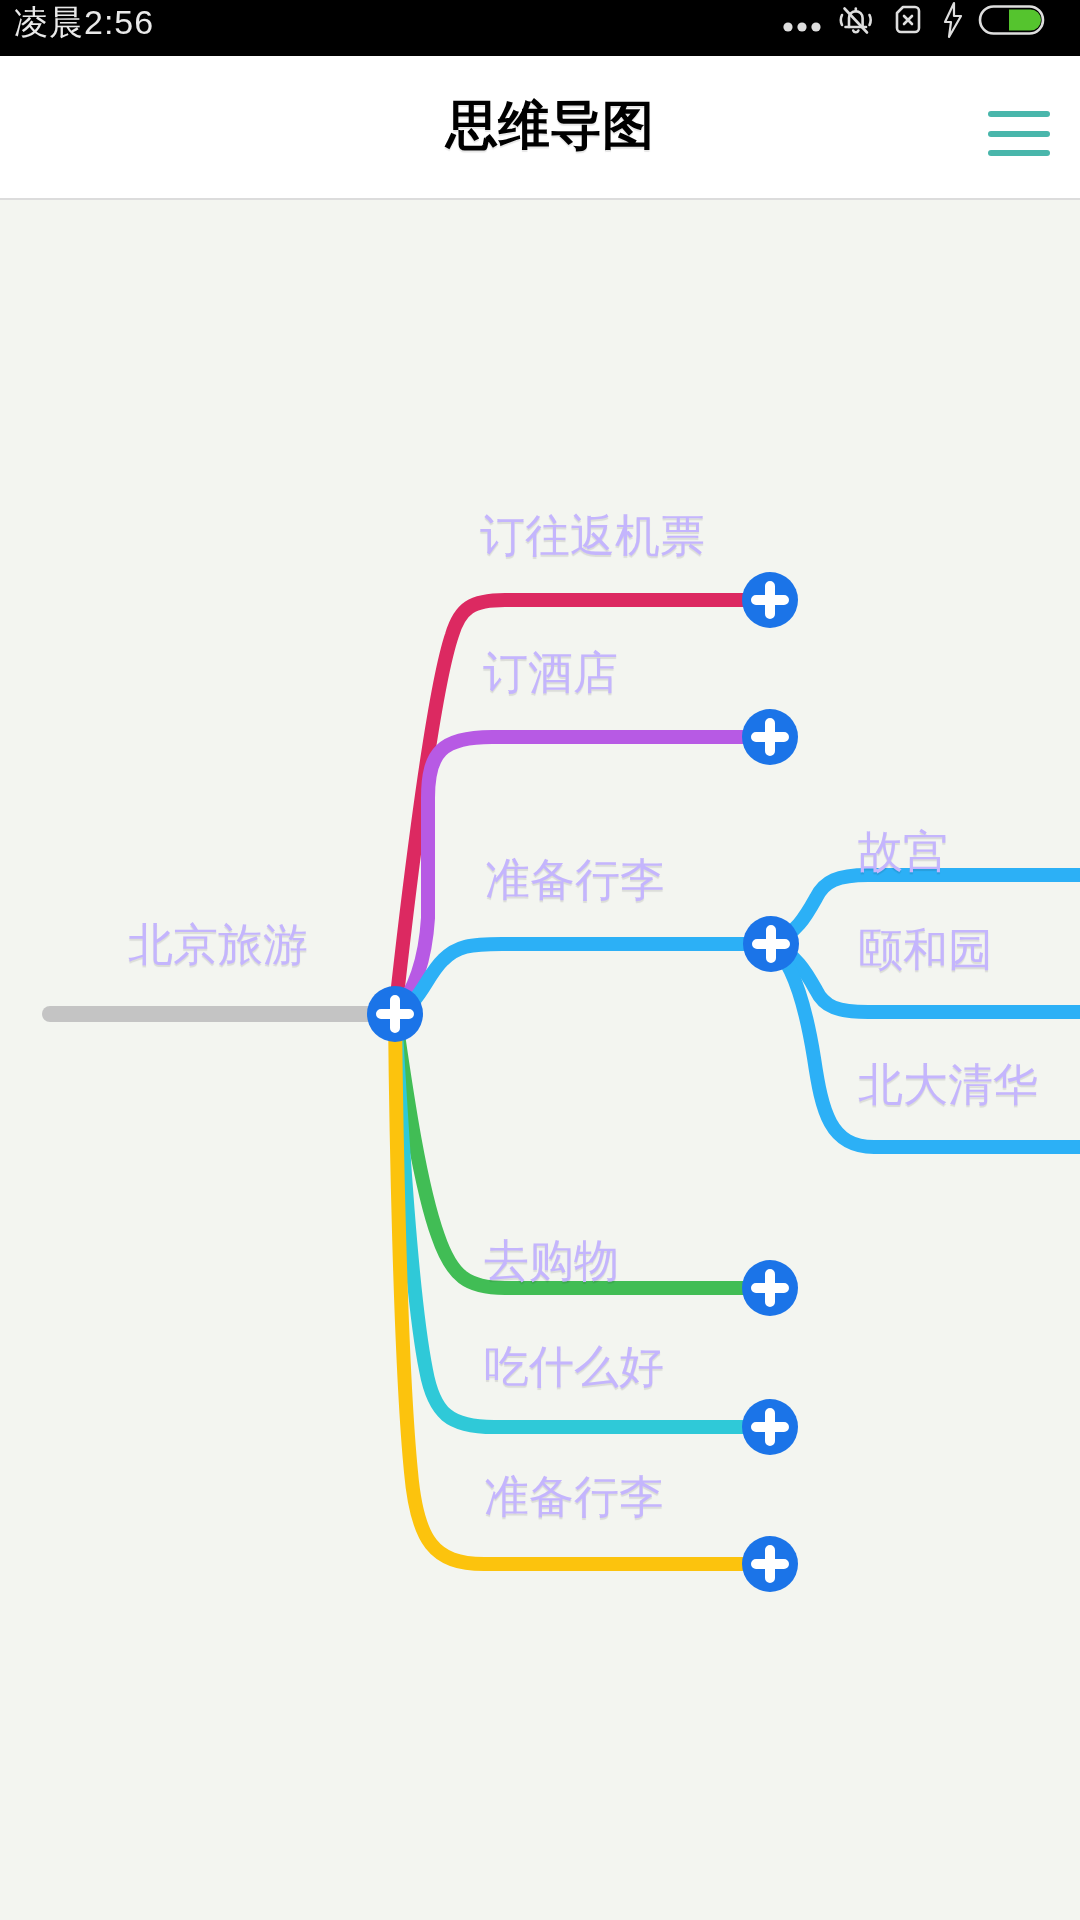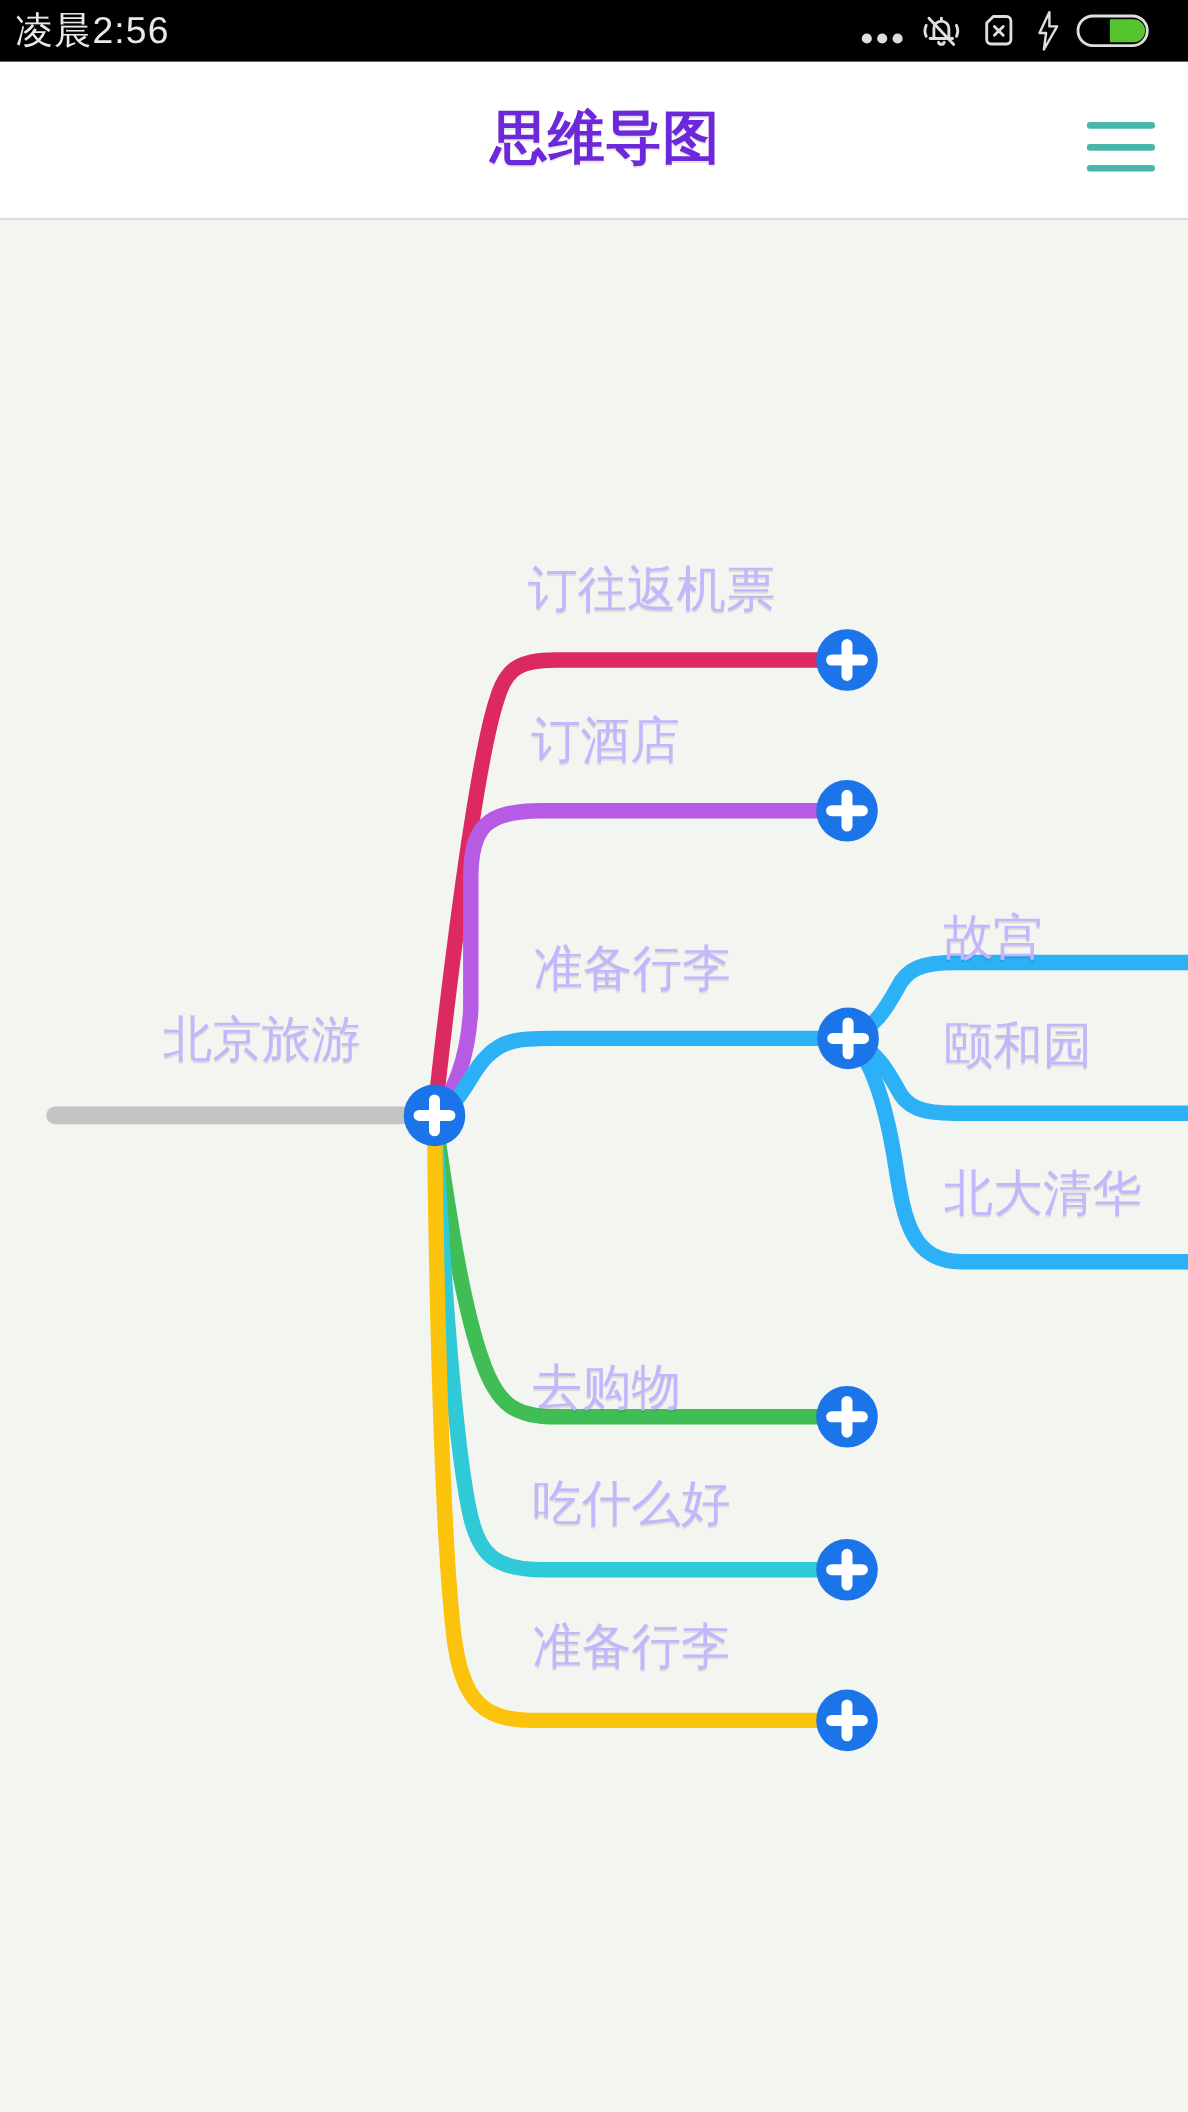--- a/index.html
+++ b/index.html
@@ -2,30 +2,30 @@
 <html><head>
 <meta charset="utf-8">
 <style>
   html,body{margin:0;padding:0;}
   body{width:1080px;height:1920px;overflow:hidden;background:#000;
        font-family:"Liberation Sans","DejaVu Sans",sans-serif;}
   .stage{position:relative;width:1080px;height:1920px;}
 
   
   .status-bar{position:absolute;left:0;top:0;width:1080px;height:56px;
-              display:flex;align-items:center;justify-content:space-between;z-index:30;}
+              display:flex;align-items:flex-start;justify-content:space-between;z-index:30;}
   .status-time{margin-left:14px;font-size:34px;color:#e9e9e9;letter-spacing:1px;}
   .status-icons{display:flex;align-items:center;gap:13px;margin-right:34px;}
   .status-icons svg{display:block;}
 
   
   .header{position:absolute;left:0;top:56px;width:1080px;height:142px;background:#ffffff;
           border-bottom:2px solid #dcdcdc;z-index:30;}
   .page-title{position:absolute;left:0;right:0;top:50%;transform:translateY(-52%);
-              text-align:center;font-size:52px;font-weight:700;color:#6d28d9;
+              text-align:center;font-size:52px;font-weight:700;color:#000000;
               text-shadow:0 2px 1px rgba(0,0,0,0.10);padding-left:20px;}
   .menu-btn{position:absolute;right:30px;top:55px;width:62px;height:46px;}
 
   
   .canvas-bg{position:absolute;left:0;top:198px;width:1080px;height:1722px;z-index:1;}
   .map-svg{position:absolute;left:0;top:0;width:1080px;height:1920px;z-index:2;}
   .node-label{position:absolute;z-index:3;font-size:45px;line-height:1.0;color:#c4b5fd;
               white-space:nowrap;text-shadow:0 2px 1px rgba(0,0,0,0.10);}
 </style>
 </head>
@@ -120,21 +120,21 @@
     <g>
       <circle cx="770" cy="1427" r="28" fill="#1b74e8"></circle>
       <path d="M756 1427 H784 M770 1413 V1441" stroke="#ffffff" stroke-width="10" stroke-linecap="round" fill="none"></path>
     </g>
     <g>
       <circle cx="770" cy="1564" r="28" fill="#1b74e8"></circle>
       <path d="M756 1564 H784 M770 1550 V1578" stroke="#ffffff" stroke-width="10" stroke-linecap="round" fill="none"></path>
     </g>
   </svg>
 
-  <div class="node-label" style="left:128px;top:922px;margin-left:20px;">北京旅游</div>
+  <div class="node-label" style="left:128px;top:922px;">北京旅游</div>
   <div class="node-label" style="left:480px;top:513px;">订往返机票</div>
   <div class="node-label" style="left:483px;top:650px;">订酒店</div>
   <div class="node-label" style="left:485px;top:857px;">准备行李</div>
   <div class="node-label" style="left:858px;top:789px;margin-top:40px;">故宫</div>
   <div class="node-label" style="left:858px;top:927px;text-align:center;">颐和园</div>
   <div class="node-label" style="left:858px;top:1062px;">北大清华</div>
   <div class="node-label" style="left:484px;top:1202px;margin-top:36px;">去购物</div>
   <div class="node-label" style="left:484px;top:1344px;">吃什么好</div>
   <div class="node-label" style="left:484px;top:1474px;">准备行李</div>
 </div>

